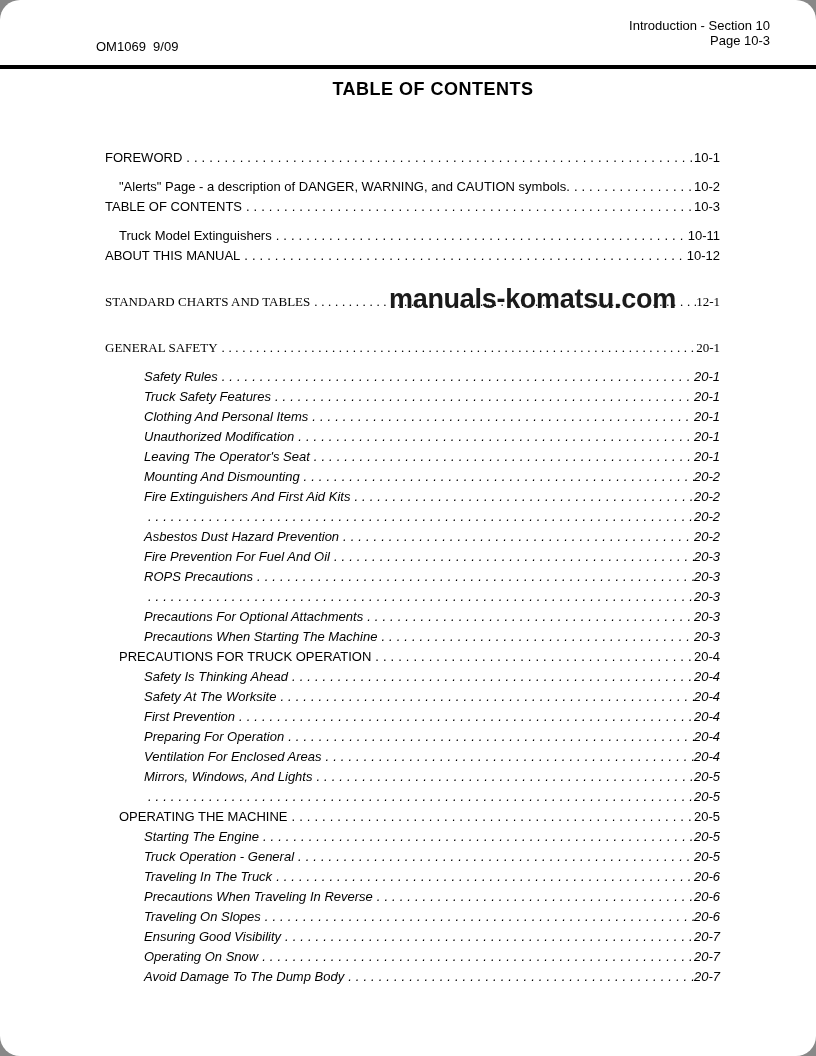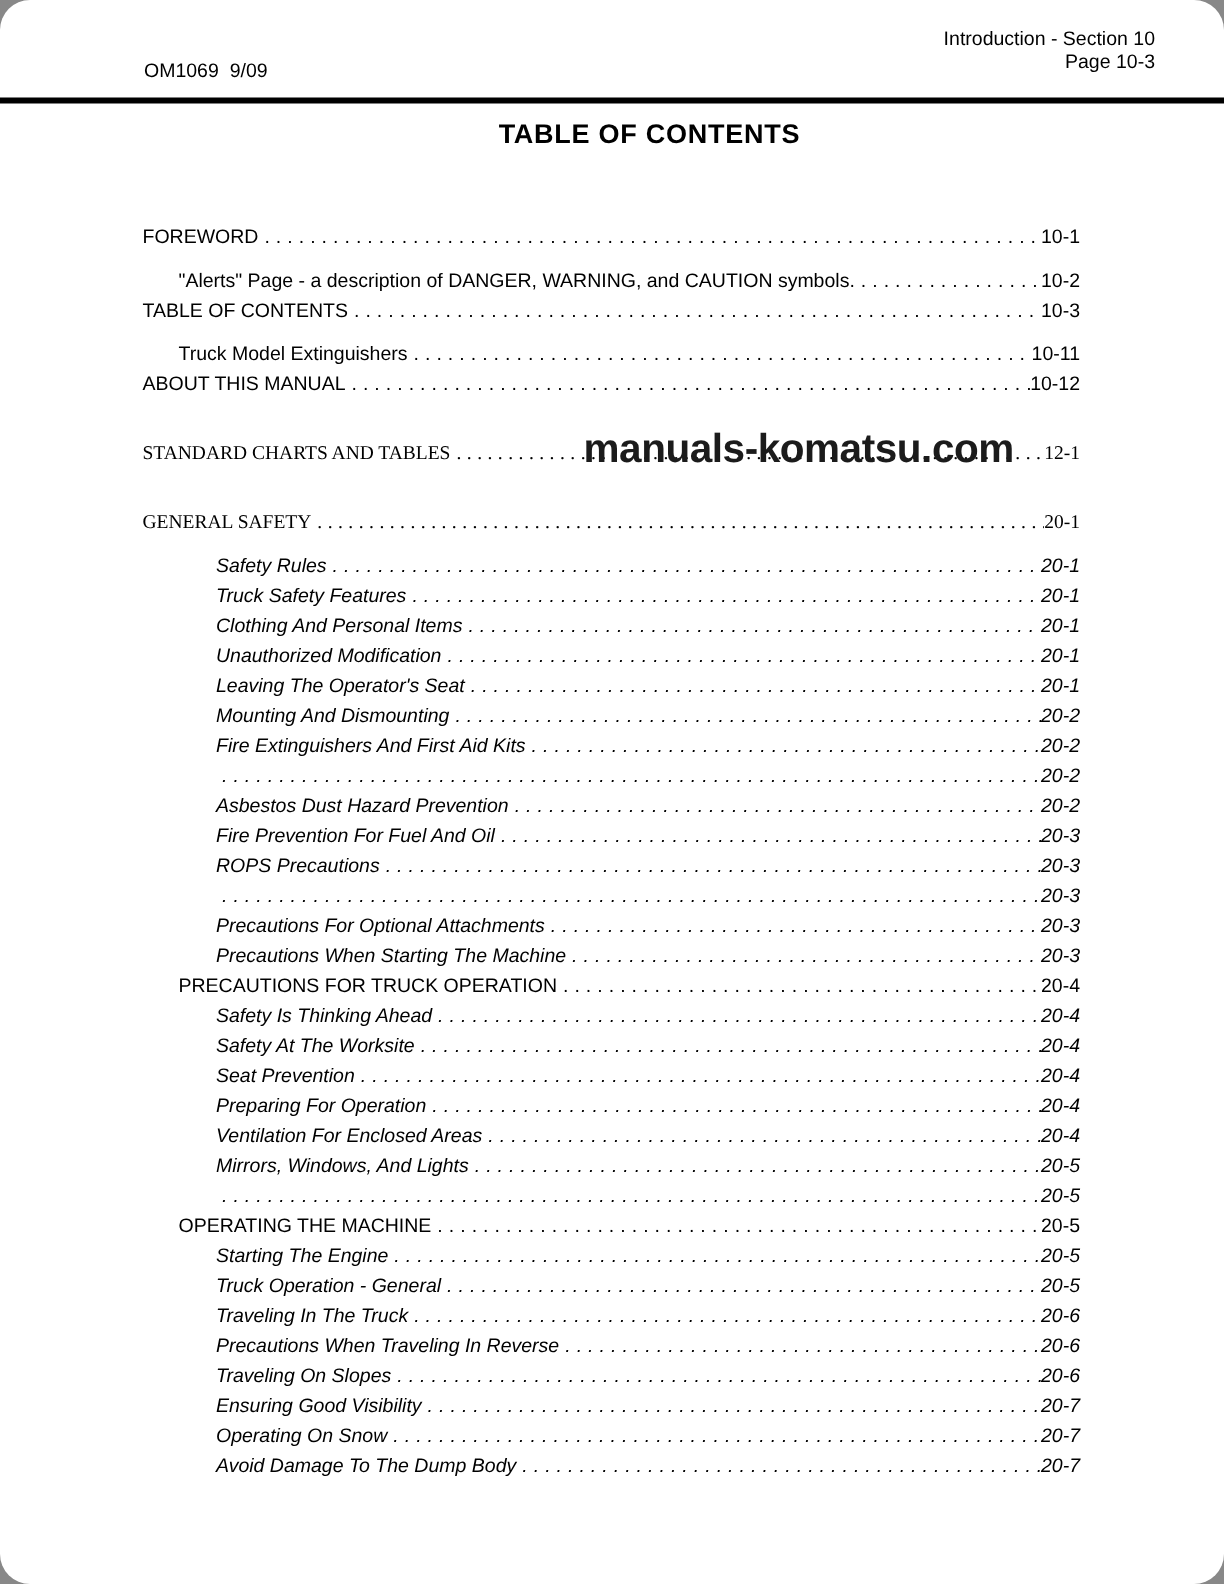--- a/index.html
+++ b/index.html
@@ -68,21 +68,21 @@
   .toc-row .leader {
     flex: 1 1 auto;
     min-width: 0;
     overflow: hidden;
     white-space: nowrap;
     text-align: right;
     padding-left: 4px;
     letter-spacing: 0.2px;
   }
   .toc-row .page { flex: none; }
-  .ind-0 { padding-left: 0; }
+  .ind-0 { padding-left: 0; margin-left: 10px; }
   .ind-1 { padding-left: 24px; }
   .ind-2 { padding-left: 49px; font-style: italic; }
   .gap-sub { margin-top: 9px; }
   .gap-section { margin-top: 26px; font-family: Liberation Serif, serif; }
   
   .watermark {
     position: absolute;
     left: 389px;
     top: 284px;
     font-size: 27px;
@@ -249,21 +249,21 @@
       <span class="page">20-4</span>
     </div>
 
     <div class="toc-row ind-2">
       <span class="label">Safety At The Worksite</span>
       <span class="leader">. . . . . . . . . . . . . . . . . . . . . . . . . . . . . . . . . . . . . . . . . . . . . . . . . . . . . . . . . . . . . . . . . . . . . . . . . . . . . . . . . . . . . . . . . . . . . . . . . . . . . . . . . . . . . . . . . . . . . . . . . . . . . . . . . . . . . . . . . . . . . . . . . . . . . . . . . . . . . . . . . . . . . . . . . .</span>
       <span class="page">20-4</span>
     </div>
 
     <div class="toc-row ind-2">
-      <span class="label">Seat Prevention</span>
+      <span class="label">First Prevention</span>
       <span class="leader">. . . . . . . . . . . . . . . . . . . . . . . . . . . . . . . . . . . . . . . . . . . . . . . . . . . . . . . . . . . . . . . . . . . . . . . . . . . . . . . . . . . . . . . . . . . . . . . . . . . . . . . . . . . . . . . . . . . . . . . . . . . . . . . . . . . . . . . . . . . . . . . . . . . . . . . . . . . . . . . . . . . . . . . . . .</span>
       <span class="page">20-4</span>
     </div>
 
     <div class="toc-row ind-2">
       <span class="label">Preparing For Operation</span>
       <span class="leader">. . . . . . . . . . . . . . . . . . . . . . . . . . . . . . . . . . . . . . . . . . . . . . . . . . . . . . . . . . . . . . . . . . . . . . . . . . . . . . . . . . . . . . . . . . . . . . . . . . . . . . . . . . . . . . . . . . . . . . . . . . . . . . . . . . . . . . . . . . . . . . . . . . . . . . . . . . . . . . . . . . . . . . . . . .</span>
       <span class="page">20-4</span>
     </div>
 

